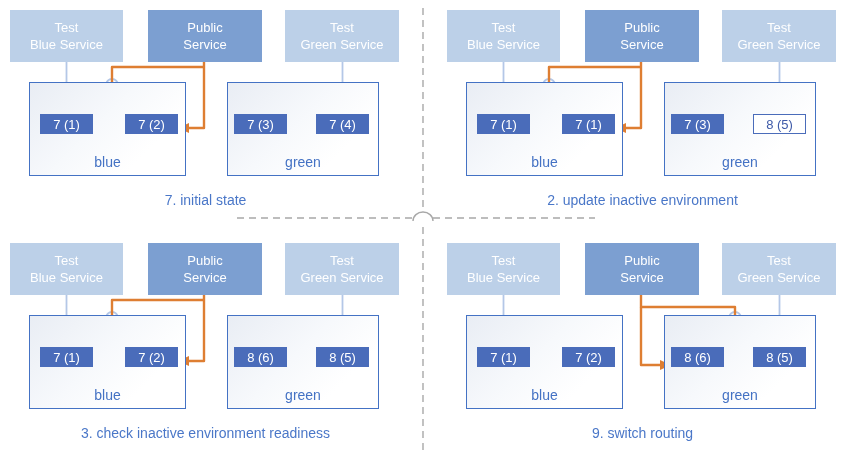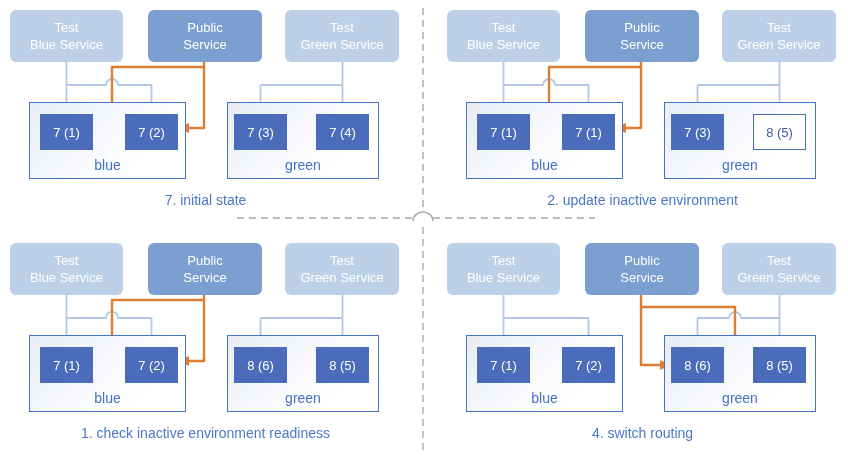--- a/index.html
+++ b/index.html
@@ -6,35 +6,35 @@
   .stage{
     position:relative;width:848px;height:456px;background:#ffffff;
     font-family:"Liberation Sans",sans-serif;overflow:hidden;
   }
   .overlay{position:absolute;left:0;top:0;}
   .quadrant{position:absolute;width:411px;height:223px;}
   .wires{position:absolute;left:0;top:0;}
   .svc{
     position:absolute;top:10px;height:52px;
     display:flex;flex-direction:column;justify-content:center;align-items:center;
-    color:#ffffff;font-size:13px;line-height:17px;text-align:center;border-radius:6px;
+    color:#ffffff;font-size:13px;line-height:17px;text-align:center;
   }
   .svc.light{background:#bcd0e8;}
   .svc.mid{background:#7c9fd1;align-items:center;}
   .env{
-    position:absolute;top:102px;height:77px;box-sizing:border-box;
+    position:absolute;top:82px;height:94px;box-sizing:border-box;
     border:1px solid #4472c4;
     background:linear-gradient(135deg,#e9edf4 0%,#f7f9fc 45%,#ffffff 75%);
   }
   .env-label{
     position:absolute;bottom:5px;left:0;width:100%;text-align:center;
     color:#4472c4;font-size:14px;
   }
   .pod{
-    position:absolute;top:114px;width:53px;height:36px;box-sizing:border-box;
+    position:absolute;top:114px;width:53px;height:20px;box-sizing:border-box;
     background:#4a6cba;color:#ffffff;font-size:13px;
     display:flex;align-items:center;justify-content:center;
   }
   .pod.outline{
     background:#ffffff;border:1.5px solid #4a6cba;color:#3e5aa8;
   }
   .caption{
     position:absolute;top:192px;left:0;width:411px;text-align:center;
     color:#4a77c8;font-size:14px;
   }
@@ -191,21 +191,21 @@
     <div class="env" style="left:29px;width:157px">
       <div class="env-label">blue</div>
     </div>
     <div class="env" style="left:227px;width:152px">
       <div class="env-label">green</div>
     </div>
     <div class="pod" style="left:40px">7 (1)</div>
     <div class="pod" style="left:125px">7 (2)</div>
     <div class="pod" style="left:234px">8 (6)</div>
     <div class="pod" style="left:316px">8 (5)</div>
-    <div class="caption">1. check inactive environment readiness</div>
+    <div class="caption">3. check inactive environment readiness</div>
   </div>
 
   <div class="quadrant" style="left:437px;top:233px">
     <svg class="wires" width="411" height="220">
       <g stroke="#b4c7e7" stroke-width="1.8" fill="none" stroke-linejoin="round">
         <path d="M66.5,62 V105"></path>
         <path d="M66.5,85 H151.5 V105"></path>
         <path d="M342.5,62 V105"></path>
         <path d="M260.5,85 H292 A6,6 0 0 1 304,85 H342.5"></path>
         <path d="M260.5,85 V105"></path>
@@ -240,16 +240,16 @@
     <div class="env" style="left:29px;width:157px">
       <div class="env-label">blue</div>
     </div>
     <div class="env" style="left:227px;width:152px">
       <div class="env-label">green</div>
     </div>
     <div class="pod" style="left:40px">7 (1)</div>
     <div class="pod" style="left:125px">7 (2)</div>
     <div class="pod" style="left:234px">8 (6)</div>
     <div class="pod" style="left:316px">8 (5)</div>
-    <div class="caption">4. switch routing</div>
+    <div class="caption">9. switch routing</div>
   </div>
 
 </div>
 
 </body></html>

